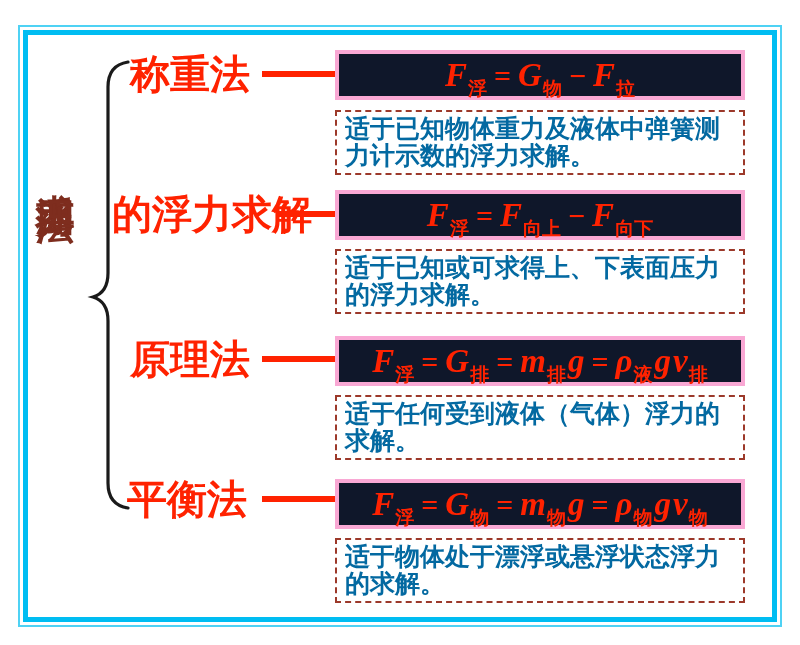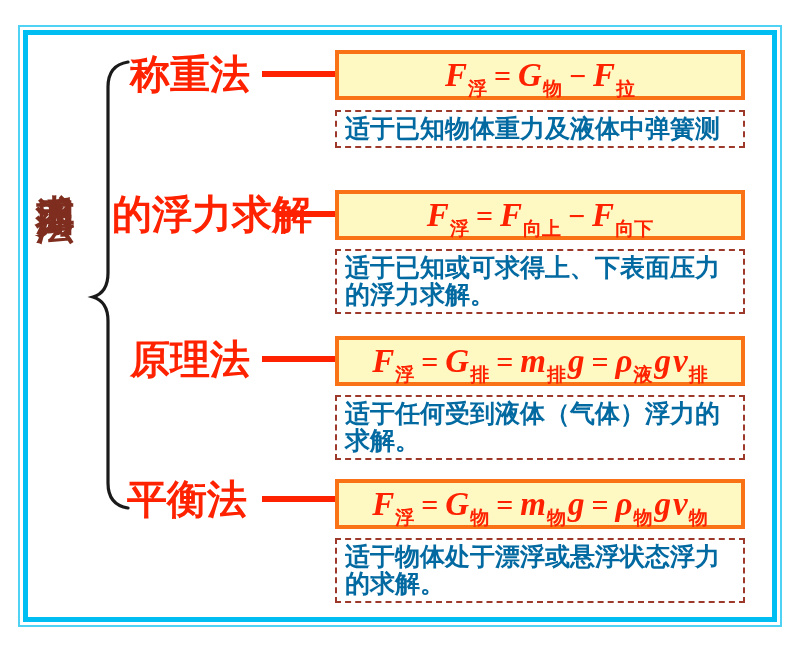--- a/index.html
+++ b/index.html
@@ -62,22 +62,22 @@
   .connector { position: absolute; height: 6px; background: #ff2200; }
   .r0-conn { left: 262px; top: 64px;  width: 78px; }
   .r1-conn { left: 277px; top: 204px; width: 63px; }
   .r2-conn { left: 262px; top: 349px; width: 78px; }
   .r3-conn { left: 262px; top: 489px; width: 78px; }
 
   
   .fbox {
     position: absolute;
     left: 335px; width: 410px; height: 50px;
-    border: 4px solid #f97316;
-    background: #fef9c3;
+    border: 4px solid #f9a8d4;
+    background: #0f172a;
     box-sizing: border-box;
     display: flex; align-items: center; justify-content: center;
   }
   .r0-box { top: 43px; }
   .r1-box { top: 183px; }
   .r2-box { top: 329px; }
   .r3-box { top: 472px; text-align: right; }
 
   .formula { color: #ff2200; white-space: nowrap; line-height: 1; }
   .formula .var {
@@ -133,20 +133,21 @@
     <path d="M44 5 C31 7 24 15 24 30 L24 216 C24 229 19 237 9 240 C19 243 24 251 24 264 L24 426 C24 441 31 449 44 451" stroke="#1a1a1a" stroke-width="3.2" stroke-linecap="round" fill="none"></path>
   </svg>
 
   <div class="label r0-label">称重法</div>
   <div class="connector r0-conn"></div>
   <div class="fbox r0-box">
     <div class="formula"><span class="var">F</span><span class="sub">浮</span><span class="op">=</span><span class="var">G</span><span class="sub">物</span><span class="op">−</span><span class="var">F</span><span class="sub">拉</span></div>
   </div>
   <div class="note r0-note">
     <div class="note-line">适于已知物体重力及液体中弹簧测</div>
+    <div class="note-line">力计示数的浮力求解。</div>
   </div>
 
   <div class="label r1-label">的浮力求解</div>
   <div class="connector r1-conn"></div>
   <div class="fbox r1-box">
     <div class="formula"><span class="var">F</span><span class="sub">浮</span><span class="op">=</span><span class="var">F</span><span class="sub">向上</span><span class="op">−</span><span class="var">F</span><span class="sub">向下</span></div>
   </div>
   <div class="note r1-note">
     <div class="note-line">适于已知或可求得上、下表面压力</div>
     <div class="note-line">的浮力求解。</div>

